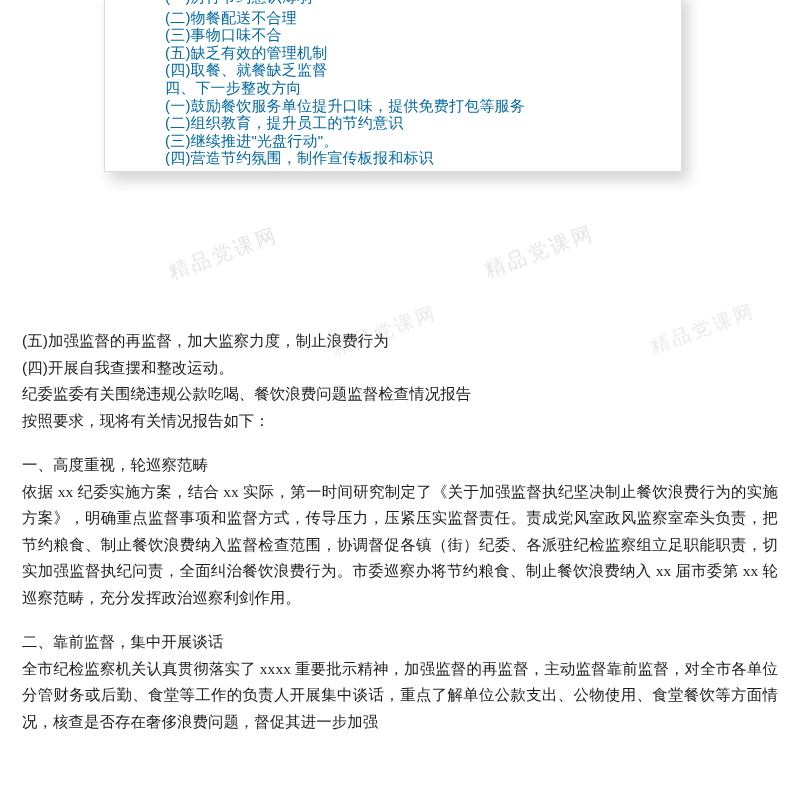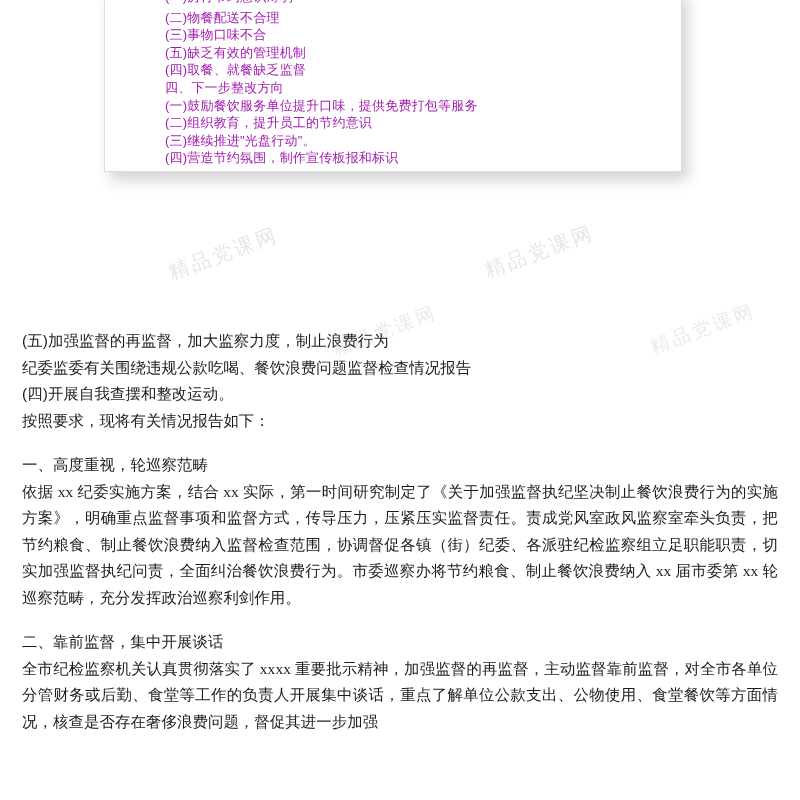--- a/index.html
+++ b/index.html
@@ -29,23 +29,23 @@
     box-sizing: border-box;
     overflow: hidden;
   }
   #preview-lines {
     position: absolute;
     left: 60px;
     top: 0px;
     width: 500px;
   }
   .pv-line {
-    font-size: 13px;
+    font-size: 15px;
     line-height: 17.6px;
-    color: #a21caf;
+    color: #0369a1;
     white-space: nowrap;
     letter-spacing: 0.2px;
   }
   .pv-line.clipped {
     
     position: relative;
     top: -3px;
     clip-path: inset(7px 0 0 0);
   }
 
@@ -108,22 +108,22 @@
   </div>
 </div>
 
 <div class="wm w1">精品党课网</div>
 <div class="wm w2">精品党课网</div>
 <div class="wm w3">精品党课网</div>
 <div class="wm w4">精品党课网</div>
 
 <div id="doc">
   <div class="p">(五)加强监督的再监督，加大监察力度，制止浪费行为</div>
+  <div class="p">(四)开展自我查摆和整改运动。</div>
   <div class="p">纪委监委有关围绕违规公款吃喝、餐饮浪费问题监督检查情况报告</div>
-  <div class="p">(四)开展自我查摆和整改运动。</div>
   <div class="p">按照要求，现将有关情况报告如下：</div>
 
   <div class="spacer-md"></div>
 
   <div class="p">一、高度重视，轮巡察范畴</div>
   <div class="para">依据 xx 纪委实施方案，结合 xx 实际，第一时间研究制定了《关于加强监督执纪坚决制止餐饮浪费行为的实施方案》，明确重点监督事项和监督方式，传导压力，压紧压实监督责任。责成党风室政风监察室牵头负责，把节约粮食、制止餐饮浪费纳入监督检查范围，协调督促各镇（街）纪委、各派驻纪检监察组立足职能职责，切实加强监督执纪问责，全面纠治餐饮浪费行为。市委巡察办将节约粮食、制止餐饮浪费纳入 xx 届市委第 xx 轮巡察范畴，充分发挥政治巡察利剑作用。</div>
 
   <div class="spacer-md"></div>
 
   <div class="p">二、靠前监督，集中开展谈话</div>

